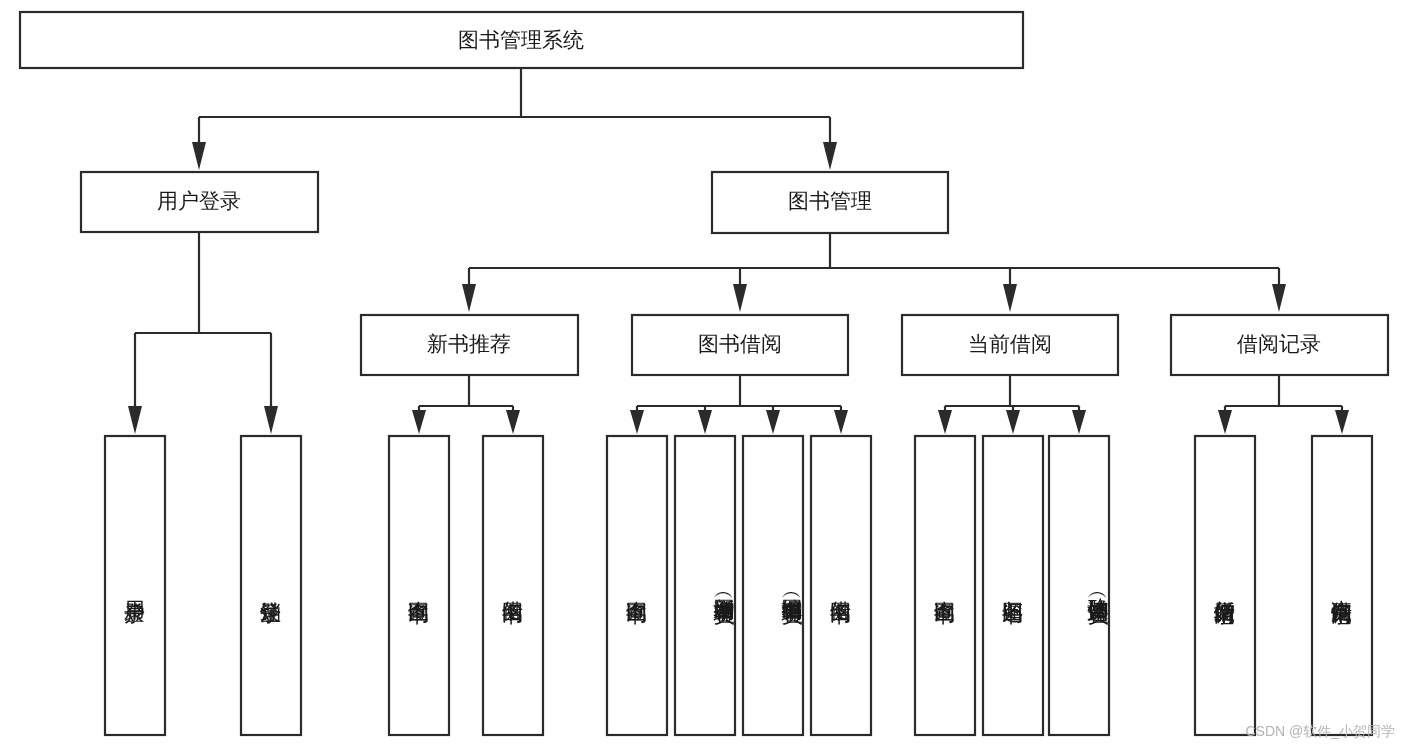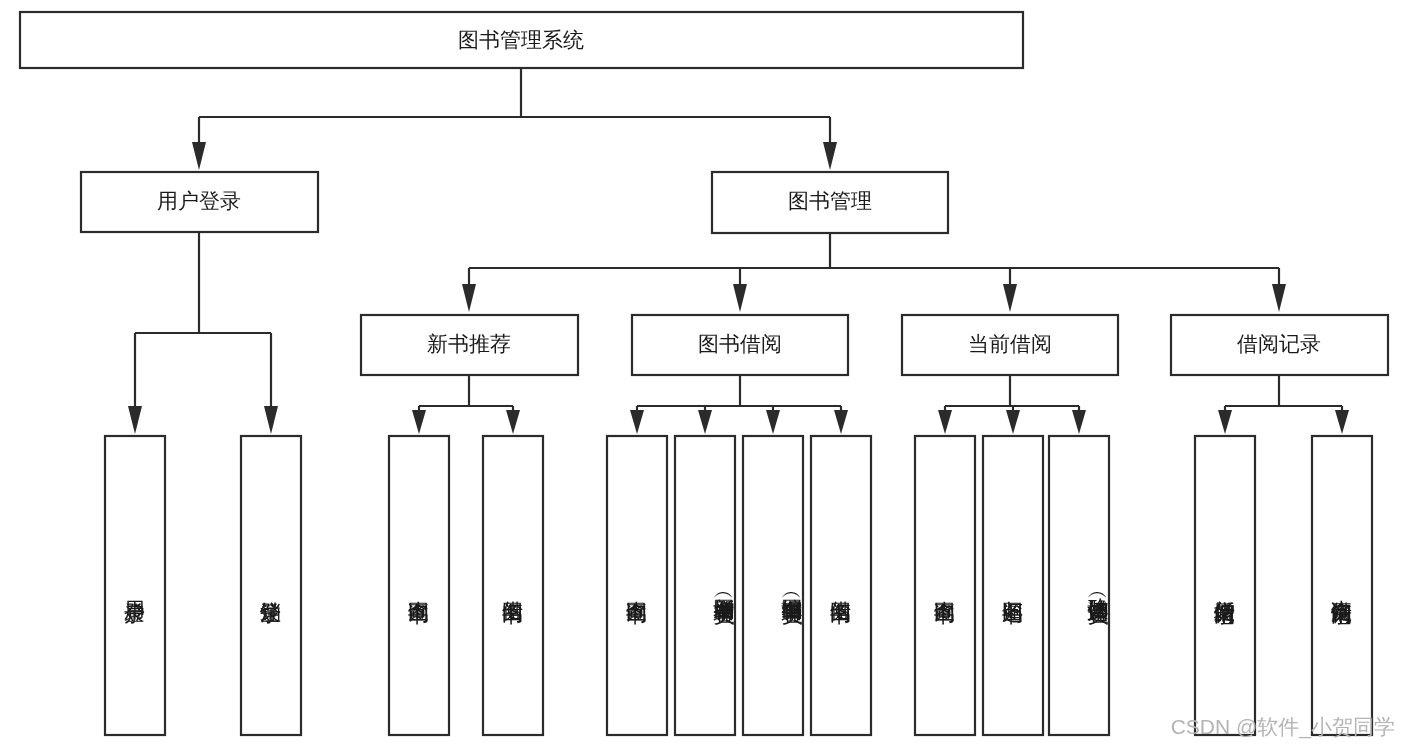--- a/index.html
+++ b/index.html
@@ -64,21 +64,21 @@
     text-align: center;
     white-space: nowrap;
     user-select: none;
     pointer-events: none;
   }
   .watermark {
     position: absolute;
     right: 10px;
     bottom: 6px;
     font-family: "Liberation Sans", sans-serif;
-    font-size: 21px;
+    font-size: 14px;
     color: #b4b4b4;
     white-space: nowrap;
     user-select: none;
   }
 </style>
 </head>
 <body>
 
 <div id="diagram-root">
 

